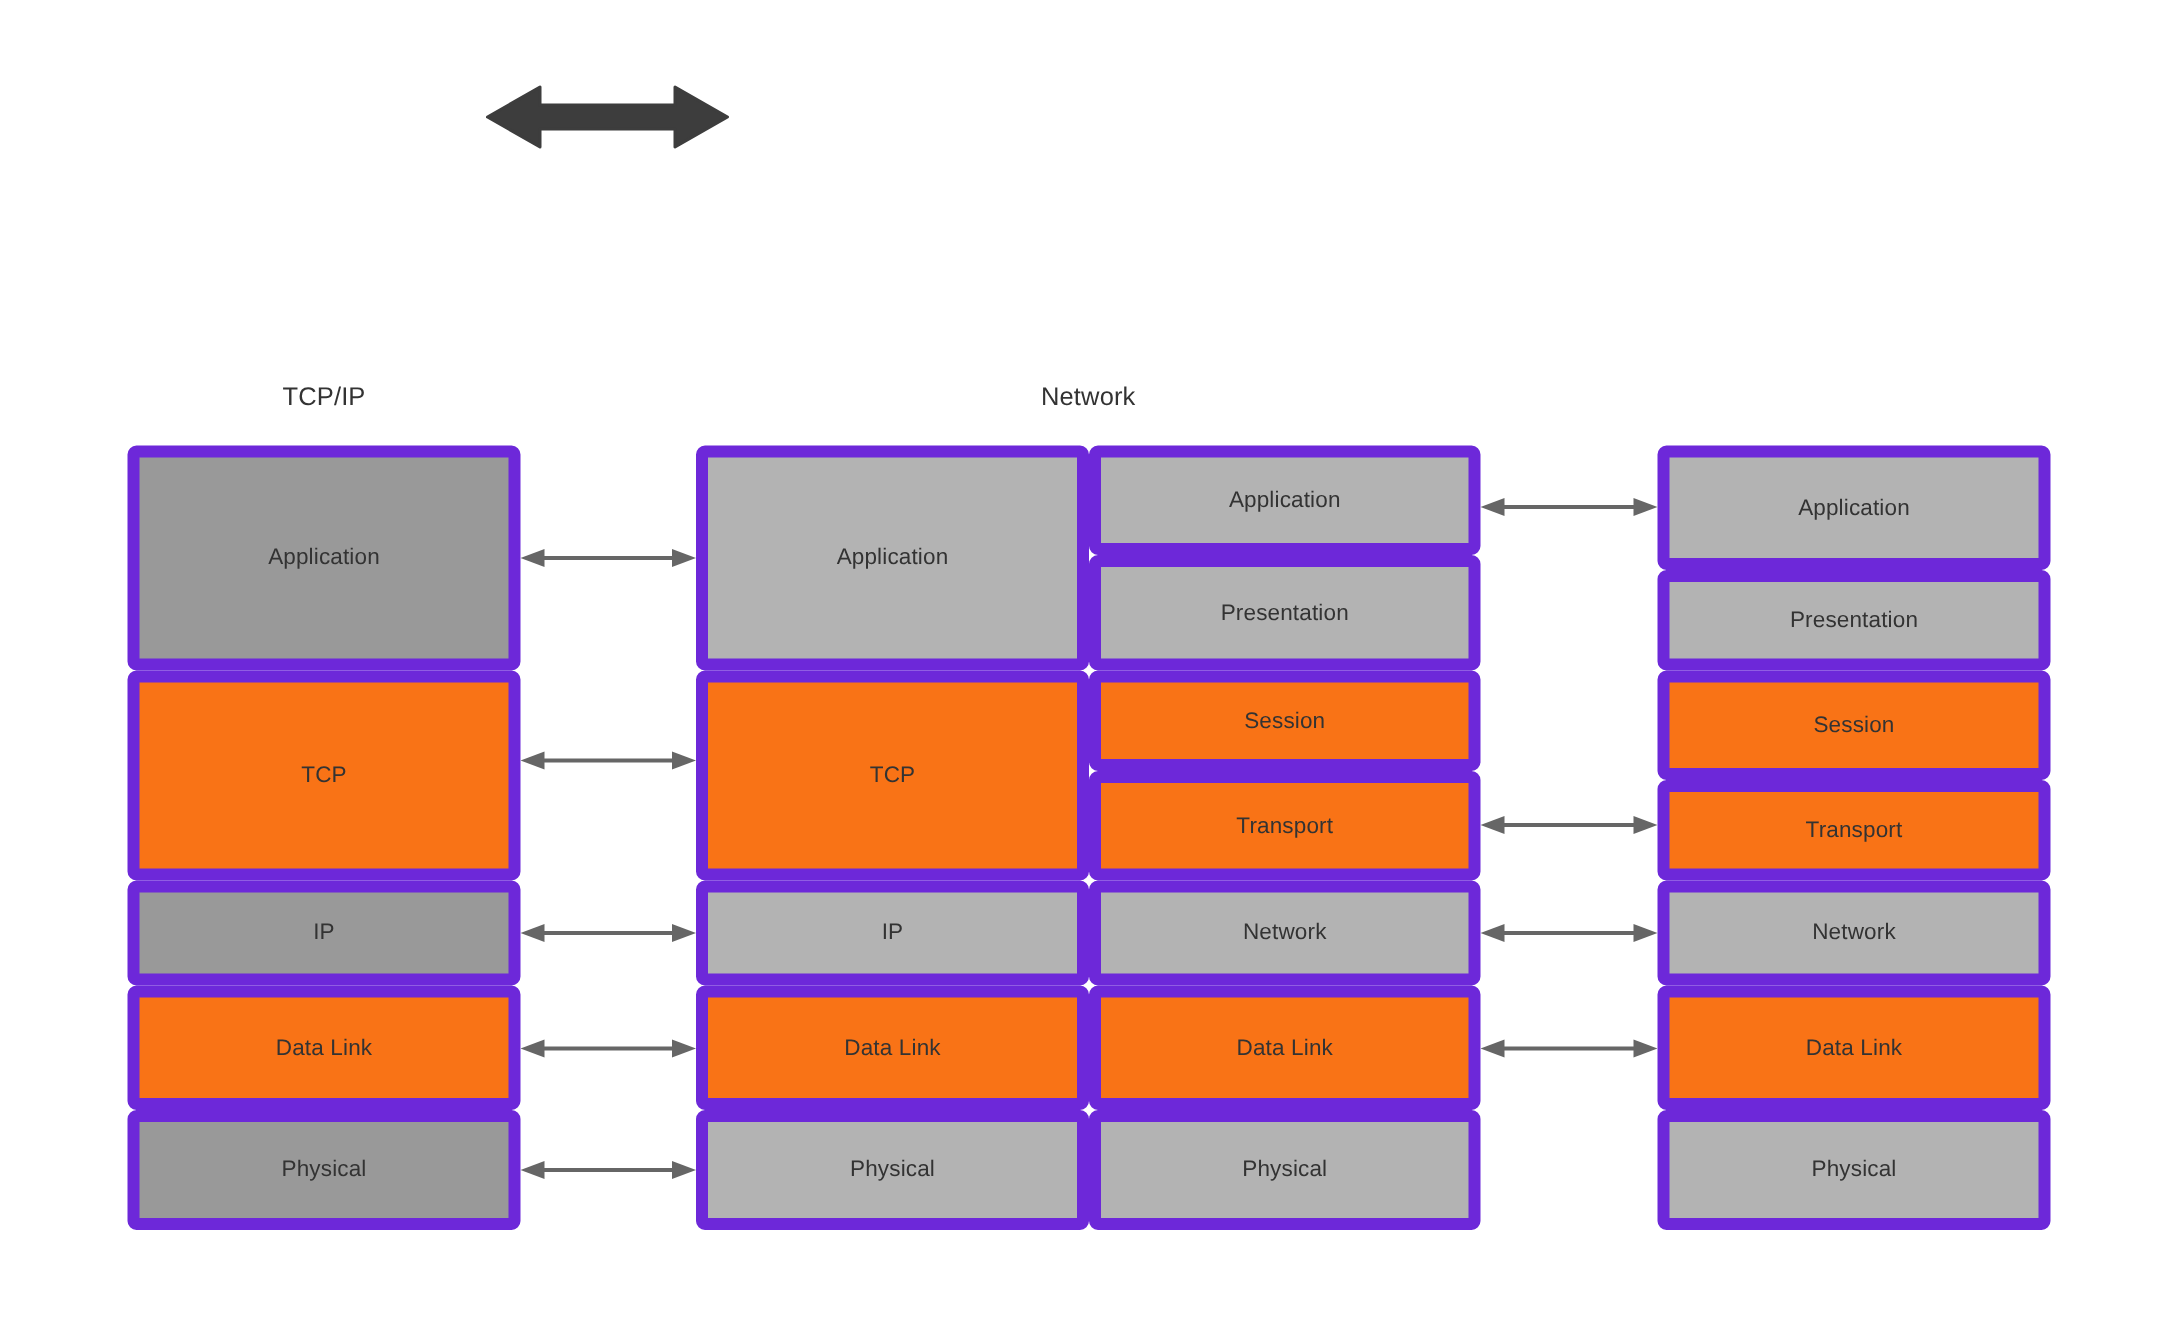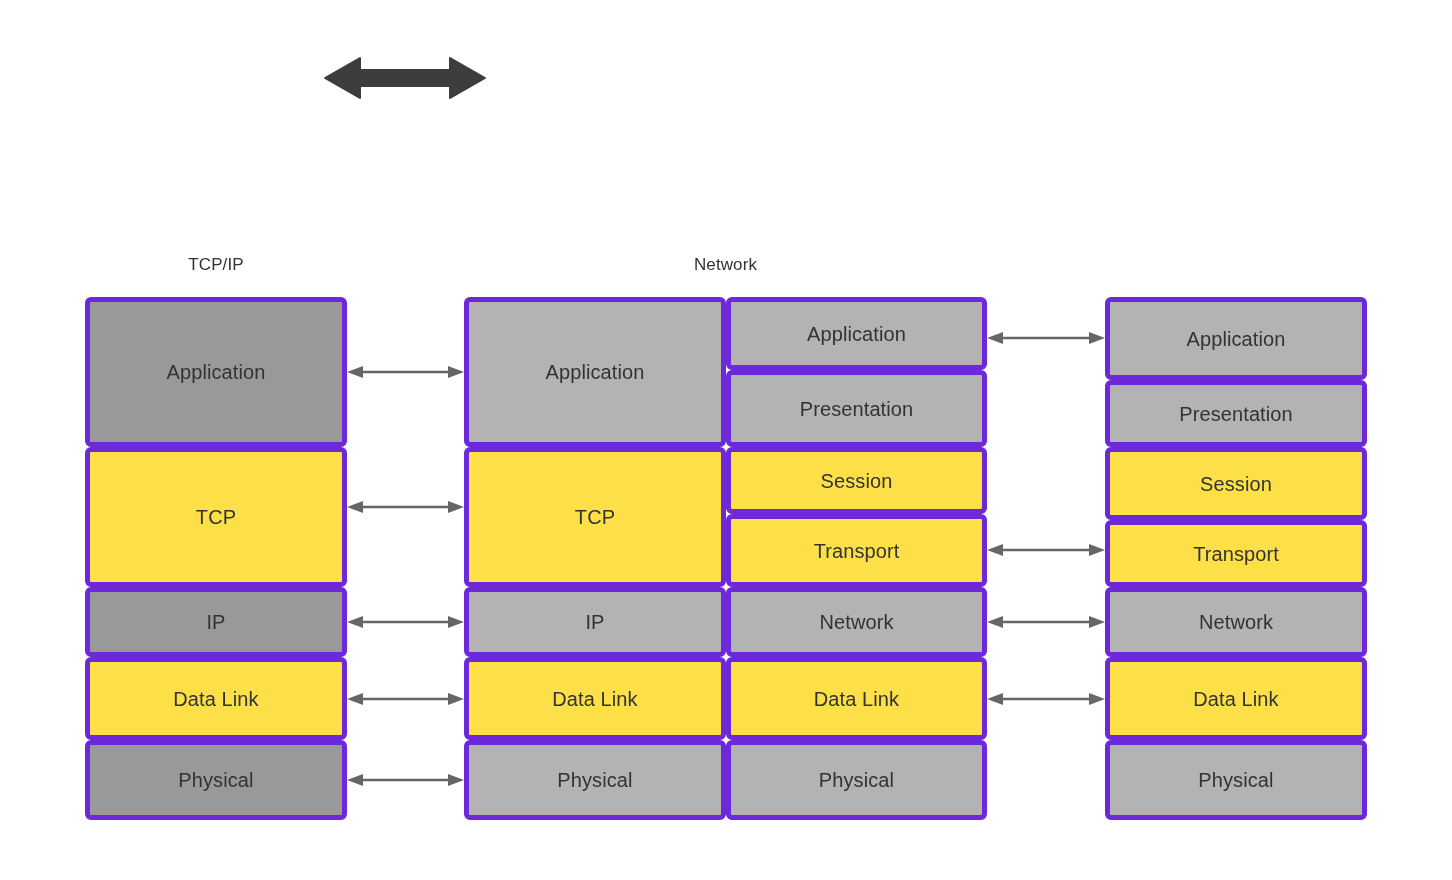--- a/index.html
+++ b/index.html
@@ -37,34 +37,34 @@
     color: #333333;
     text-align: center;
     white-space: nowrap;
     letter-spacing: 0.1px;
   }
 
   
   .block {
     position: absolute;
     box-sizing: border-box;
-    border: 5px solid #6d28d9;
+    border: 8px solid #6d28d9;
     border-radius: 6px;
     display: flex;
     align-items: center;
     justify-content: center;
-    font-size: 20px;
+    font-size: 15px;
     color: #333333;
     text-align: center;
     letter-spacing: 0.1px;
     line-height: 1.2;
   }
   .block.dark  { background: #999999; }
   .block.light { background: #b3b3b3; }
-  .block.white { background: #fde047; }
+  .block.white { background: #f97316; }
 
   
   .connector {
     position: absolute;
     height: 22px;
     pointer-events: none;
   }
 </style>
 </head>
 <body>

